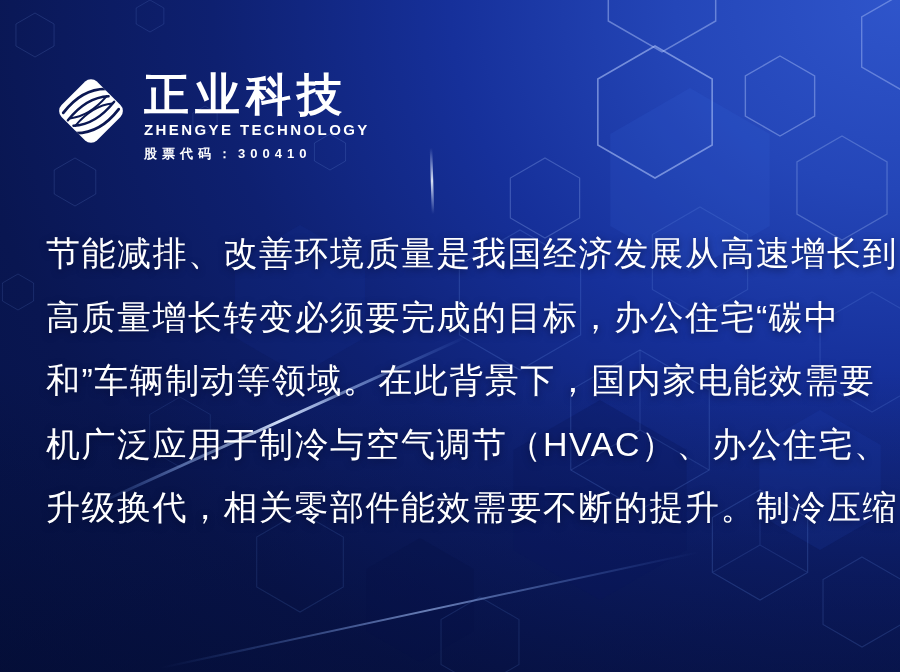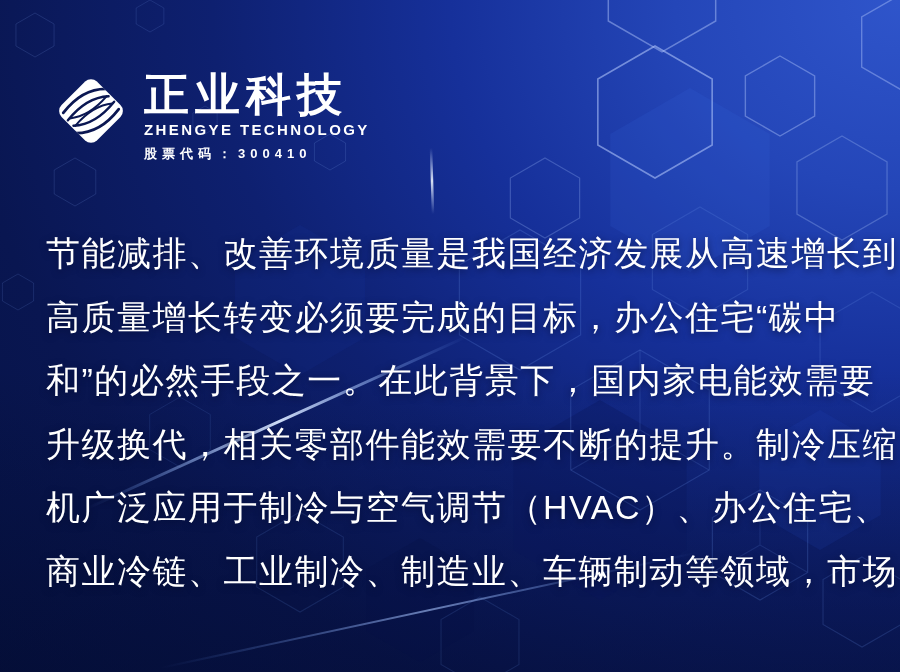--- a/index.html
+++ b/index.html
@@ -121,19 +121,18 @@
       <div class="brand-en">ZHENGYE TECHNOLOGY</div>
       <div class="stock-line">
         <span>股票代码</span><span class="sep">：</span><span>300410</span>
       </div>
     </div>
   </div>
 
   <div class="body-text">
     <div class="line">节能减排、改善环境质量是我国经济发展从高速增长到</div>
     <div class="line">高质量增长转变必须要完成的目标，办公住宅“碳中</div>
-    <div class="line">和”的必然手段之一。在此背景下，国内家电能效需要</div>
+    <div class="line">和”车辆制动等领域。在此背景下，国内家电能效需要</div>
+    <div class="line">机广泛应用于制冷与空气调节（HVAC）、办公住宅、</div>
     <div class="line">升级换代，相关零部件能效需要不断的提升。制冷压缩</div>
-    <div class="line">机广泛应用于制冷与空气调节（HVAC）、办公住宅、</div>
-    <div class="line">商业冷链、工业制冷、制造业、车辆制动等领域，市场</div>
   </div>
 
 </div>
 
 </body></html>

